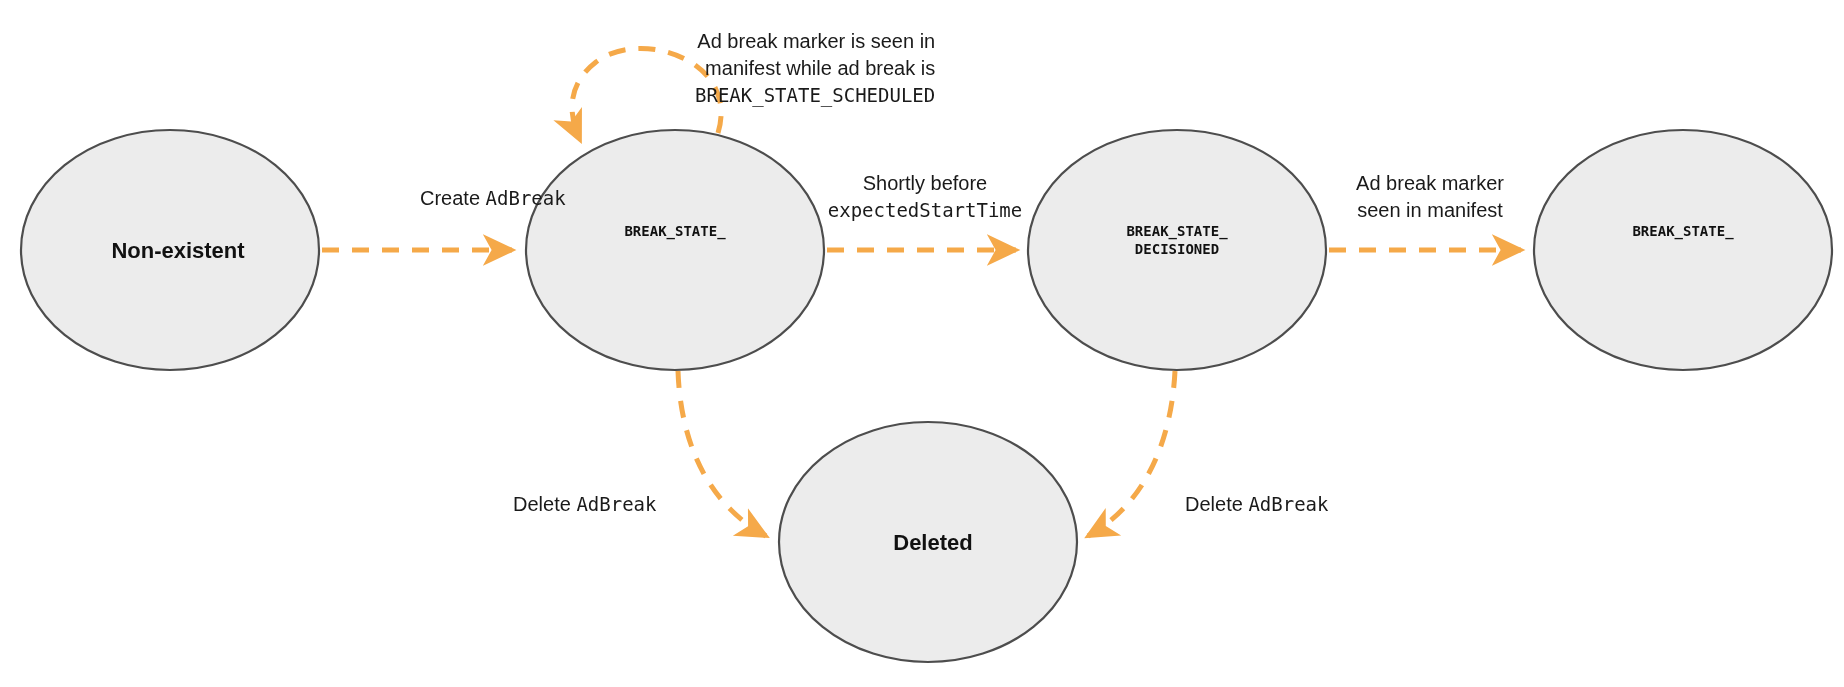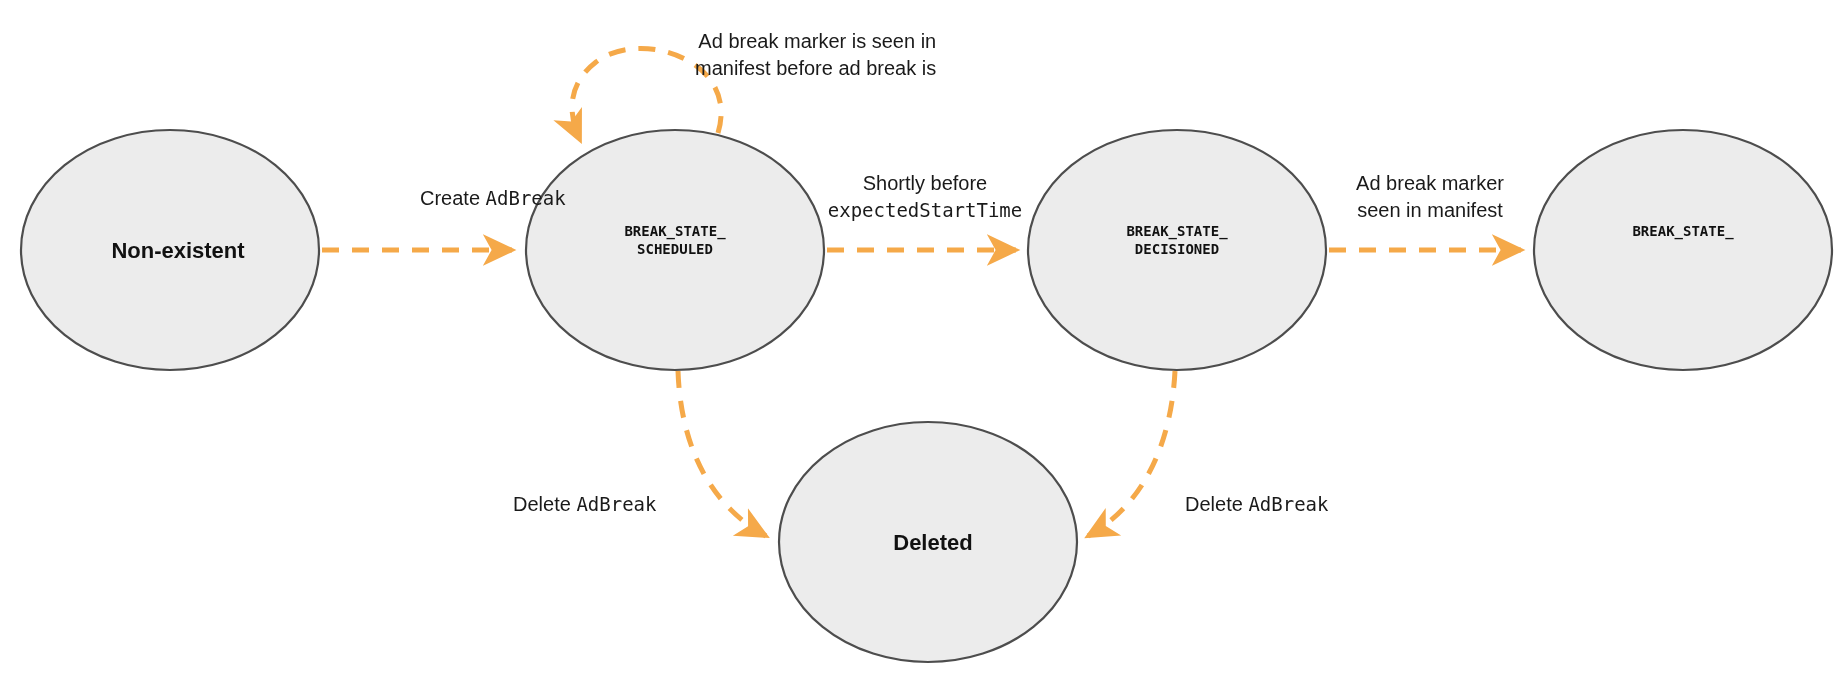--- a/index.html
+++ b/index.html
@@ -89,40 +89,40 @@
         <path d="M 1175 371 C 1172 430 1152 500 1088 536" fill="none" stroke="#f5a949" stroke-width="5" stroke-linecap="butt" stroke-dasharray="17 13" marker-end="url(#arrowOrange)"></path>
       </g>
   </svg>
 
   <div id="node-labels-layer">
       <div class="node-label sans" style="left: 21px; width: 298px; top: 235.5px;">
         <div>Non-existent</div>
       </div>
       <div class="node-label mono" style="left: 526px; width: 298px; top: 222px;">
         <div>BREAK_STATE_</div>
-        <div>SCHEDULED</div>
       </div>
       <div class="node-label mono" style="left: 1028px; width: 298px; top: 222px;">
         <div>BREAK_STATE_</div>
         <div>DECISIONED</div>
       </div>
       <div class="node-label mono" style="left: 1534px; width: 298px; top: 222px;">
         <div>BREAK_STATE_</div>
       </div>
       <div class="node-label sans" style="left: 779px; width: 292px; top: 527.5px;">
         <div>Deleted</div>
       </div>
     </div>
   <div id="edge-labels-layer">
       <div class="edge-label left" style="left: 420px; top: 185px;">
         <div><span>Create </span><span class="mono">AdBreak</span></div>
       </div>
       <div class="edge-label left" style="left: 695px; top: 28px;">
         <div><span>Ad break marker is seen in</span></div>
-        <div><span>manifest before ad break is</span></div>
+        <div><span>manifest while ad break is</span></div>
+        <div><span class="mono">BREAK_STATE_SCHEDULED</span></div>
       </div>
       <div class="edge-label center" style="left: 925px; top: 170px; transform: translateX(-50%);">
         <div><span>Shortly before</span></div>
         <div><span class="mono">expectedStartTime</span></div>
       </div>
       <div class="edge-label center" style="left: 1430px; top: 170px; transform: translateX(-50%);">
         <div><span>Ad break marker</span></div>
         <div><span>seen in manifest</span></div>
       </div>
       <div class="edge-label left" style="left: 513px; top: 491px;">

